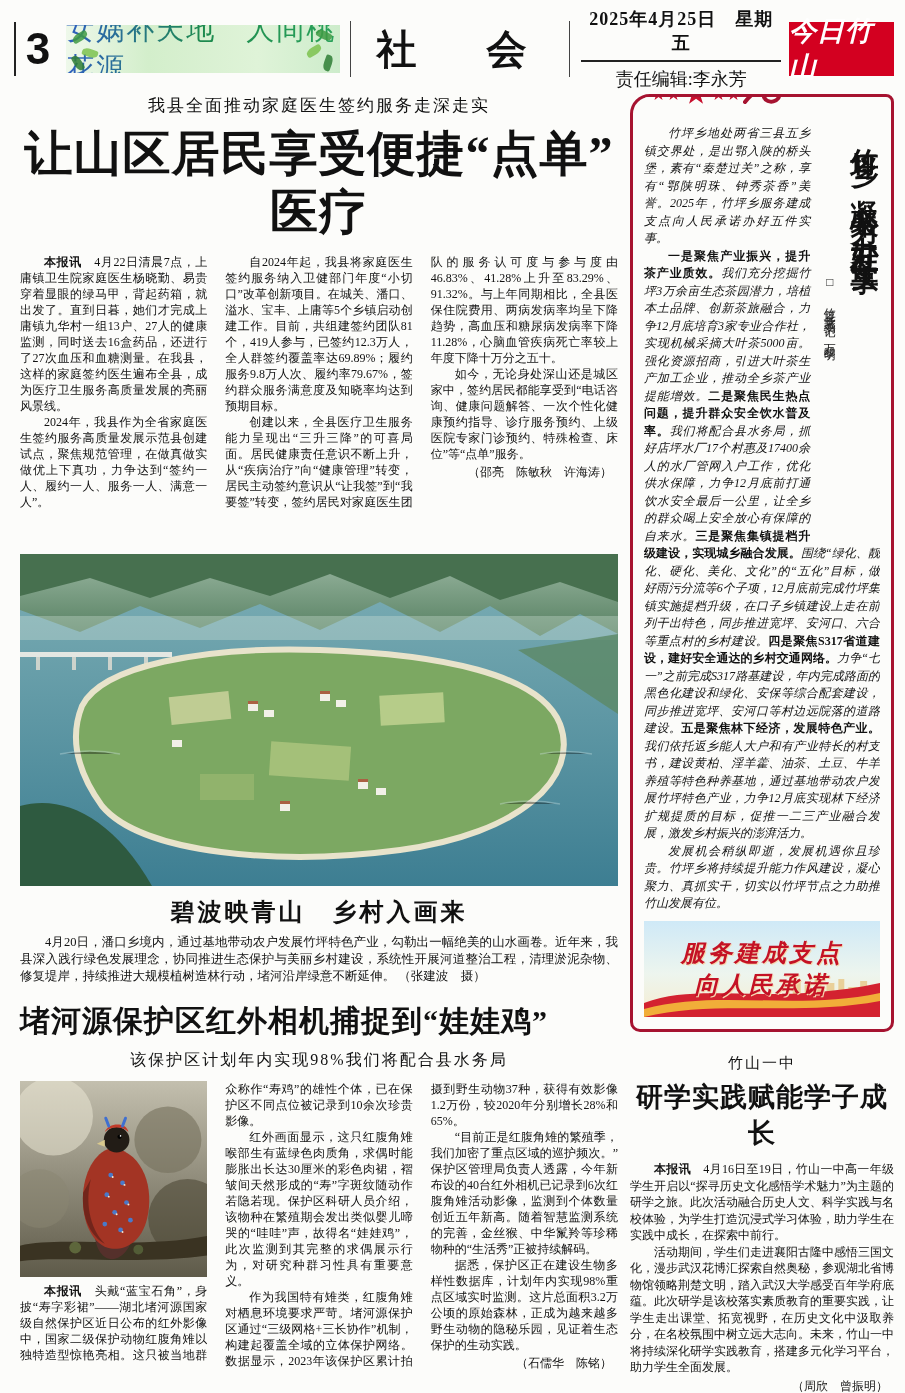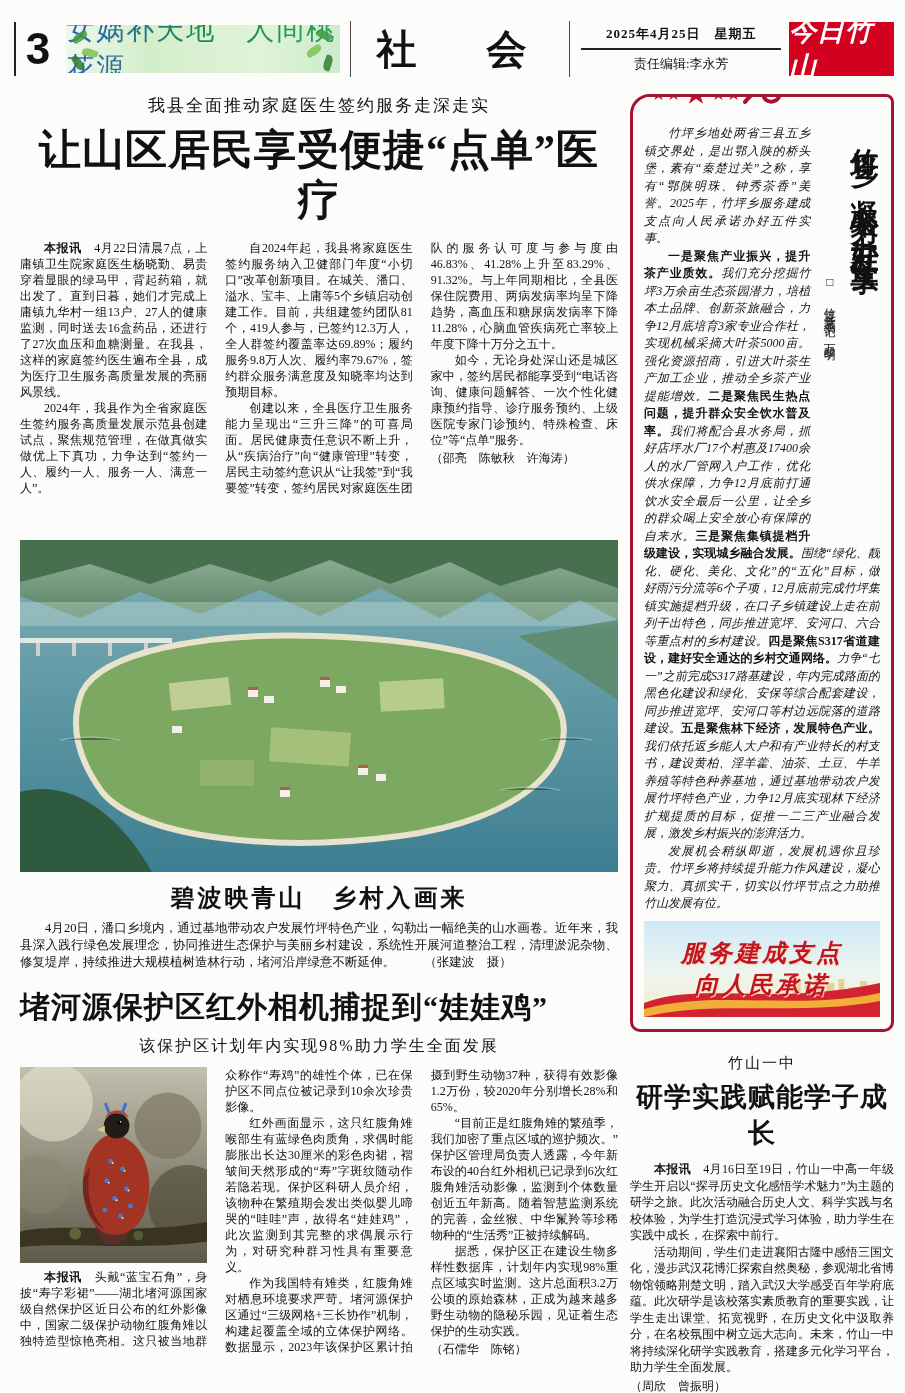--- a/index.html
+++ b/index.html
@@ -26,44 +26,44 @@
   .leaf.l1{ left:6px; top:8px; transform:rotate(-30deg);}
   .leaf.l2{ left:16px; top:24px; transform:rotate(20deg); background:#7cc24f;}
   .leaf.l3{ left:4px; top:34px; transform:rotate(60deg); background:#2f7e35;}
   .leaf.r1{ right:8px; top:6px; transform:rotate(210deg);}
   .leaf.r2{ right:18px; top:22px; transform:rotate(150deg); background:#7cc24f;}
   .leaf.r3{ right:4px; top:34px; transform:rotate(110deg); background:#2f7e35;}
   .v-divider { width:1px; height:56px; background:#444; margin:0 4px; }
   .section-title { font-size:40px; font-weight:bold; padding:0 8px 0 22px;
                    letter-spacing:30px; white-space:nowrap; }
   .date-block { width:232px; text-align:center; margin:0 8px; }
-  .date-line { font-size:13px; font-weight:bold; letter-spacing:1px;
+  .date-line { font-size:18px; font-weight:bold; letter-spacing:1px;
                border-bottom:2px solid #222; padding-bottom:5px;text-align:center; }
-  .editor-line { font-size:13px; margin-top:5px; }
+  .editor-line { font-size:18px; margin-top:5px; }
   .masthead { width:122px; height:54px; background:#d30020; color:#fff;
     display:flex; align-items:center; justify-content:center;
     font-size:27px; font-weight:bold; font-style:italic; letter-spacing:1px; }
   
   .left-col { position:absolute; left:20px; top:94px; width:598px; }
   .kicker { text-align:center; font-size:17px; letter-spacing:2px; }
-  .main-title { text-align:center; font-size:42px; font-weight:bold;
+  .main-title { text-align:center; font-size:48px; font-weight:bold;
                 letter-spacing:1px; margin-top:8px; line-height:1.2; }
   .cols3 { column-count:3; column-gap:18px; text-align:justify;
            font-size:12px; line-height:16px; overflow:hidden; }
   .body-main { margin-top:14px; height:284px; }
   .cols3 p, .flow p { text-indent:2em; }
   .b { font-weight:bold; font-style:normal; font-family:Liberation Serif, serif; }
-  .byline { padding-right:6px; margin-top:2px; }
+  .byline { text-align:right; padding-right:6px; margin-top:2px; }
   figure.photo { margin-top:16px; width:598px; height:332px; overflow:hidden; }
   figure.photo svg { display:block; width:100%; height:100%; }
   .caption-title { text-align:center; font-weight:bold; font-size:24px;
                    margin-top:10px; letter-spacing:3px; }
   .caption-text { margin-top:6px; font-size:12.5px; line-height:17px;
                   text-align:justify; text-indent:2em; }
-  .credit { margin-left:26px; }
+  .credit { }
   .wild-title { text-align:left; font-weight:bold; font-size:30px;
                 margin-top:16px; letter-spacing:1px; }
   .wild-sub { text-align:center; font-size:16px; margin-top:8px; letter-spacing:2px; }
   .body-wild { margin-top:10px; height:352px; }
   figure.bird { width:100%; height:196px; margin-bottom:6px; }
   figure.bird svg { display:block; width:100%; height:100%; }
   
   .right-col { position:absolute; left:630px; top:94px; width:264px; }
   .frame { position:relative; height:938px; border:3px solid #a61330;
            border-radius:20px 8px 10px 10px; padding:28px 11px 10px; overflow:hidden; }
@@ -188,21 +188,21 @@
       </svg>
     </figure>
 
     <div class="caption-title">碧波映青山　乡村入画来</div>
     <p class="caption-text">
       <span>4月20日，潘口乡境内，通过基地带动农户发展竹坪特色产业，勾勒出一幅绝美的山水画卷。近年来，我县深入践行绿色发展理念，协同推进生态保护与美丽乡村建设，系统性开展河道整治工程，清理淤泥杂物、修复堤岸，持续推进大规模植树造林行动，堵河沿岸绿意不断延伸。</span>
       <span class="credit">（张建波　摄）</span>
     </p>
 
     <div class="wild-title">堵河源保护区红外相机捕捉到“娃娃鸡”</div>
-    <div class="wild-sub">该保护区计划年内实现98%助力学生全面发展</div>
+    <div class="wild-sub">该保护区计划年内实现98%我们将配合县水务局</div>
 
     <div class="cols3 body-wild">
       <figure class="bird">
         <svg viewBox="0 0 190 200" preserveAspectRatio="none">
           <defs>
             <linearGradient id="bgb" x1="0" y1="0" x2="0" y2="1">
               <stop offset="0" stop-color="#c3bfae"></stop>
                 <stop offset="1" stop-color="#5e5a49"></stop>
             </linearGradient>
           </defs>

